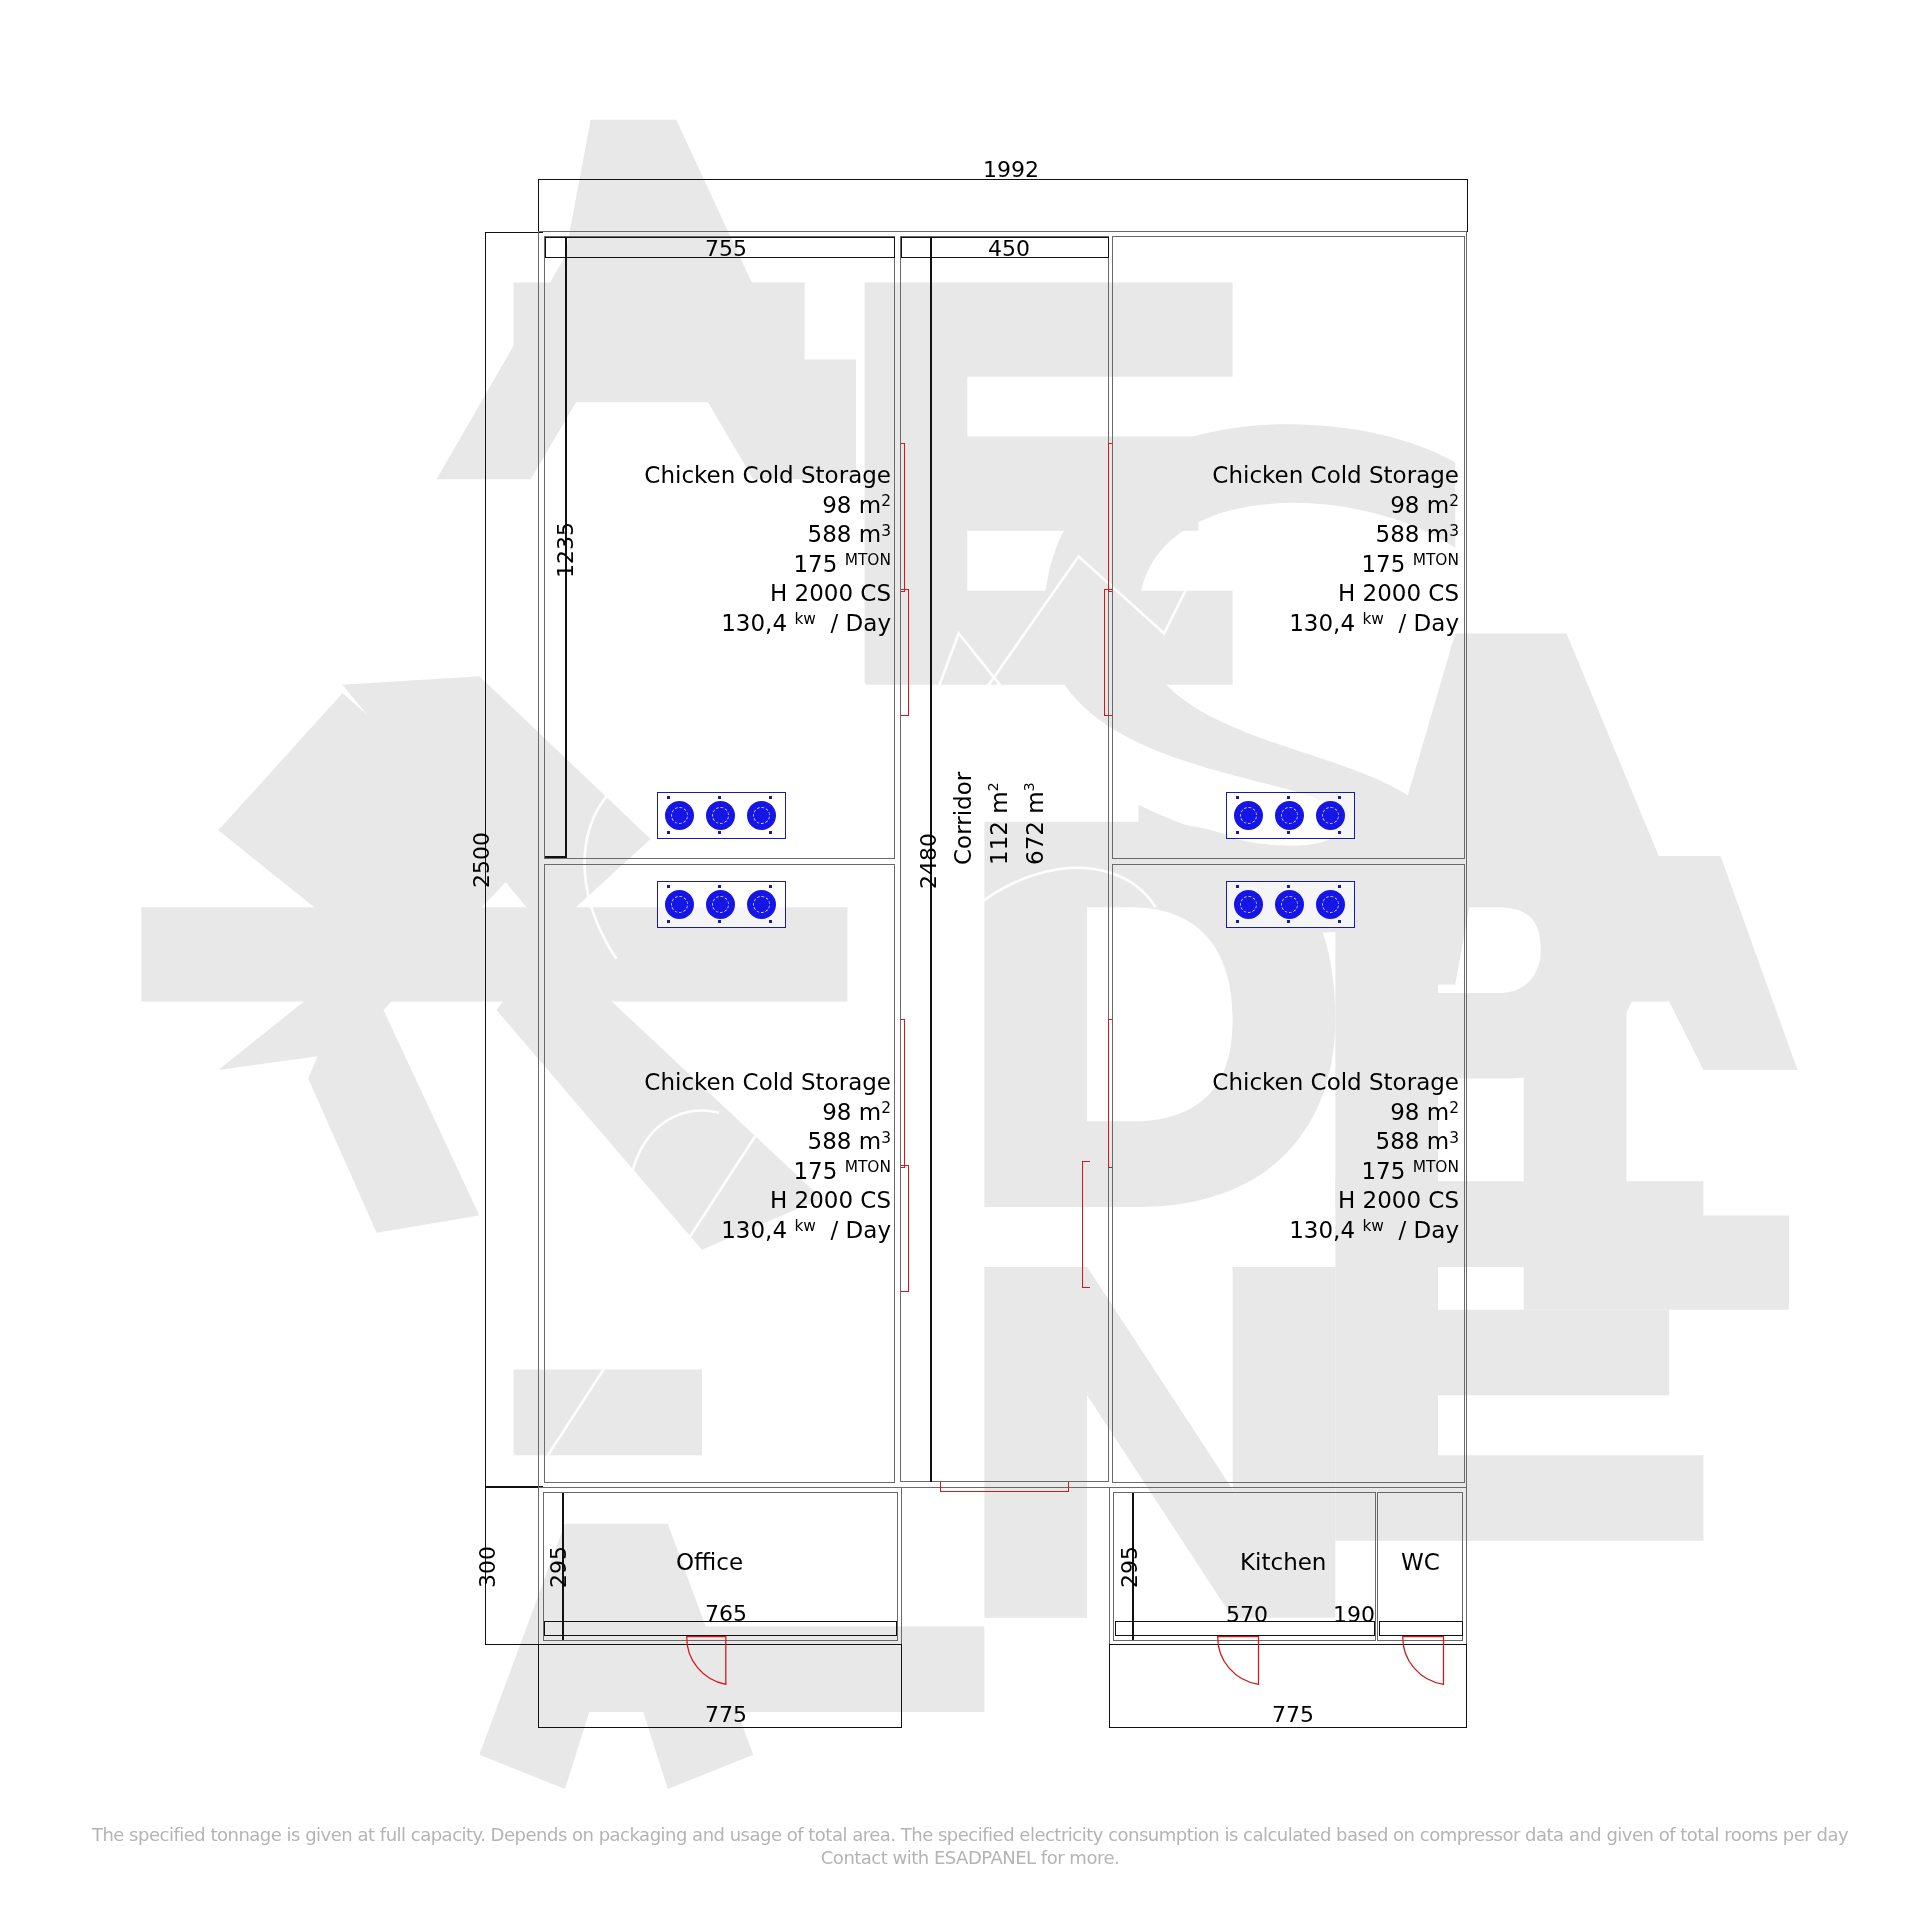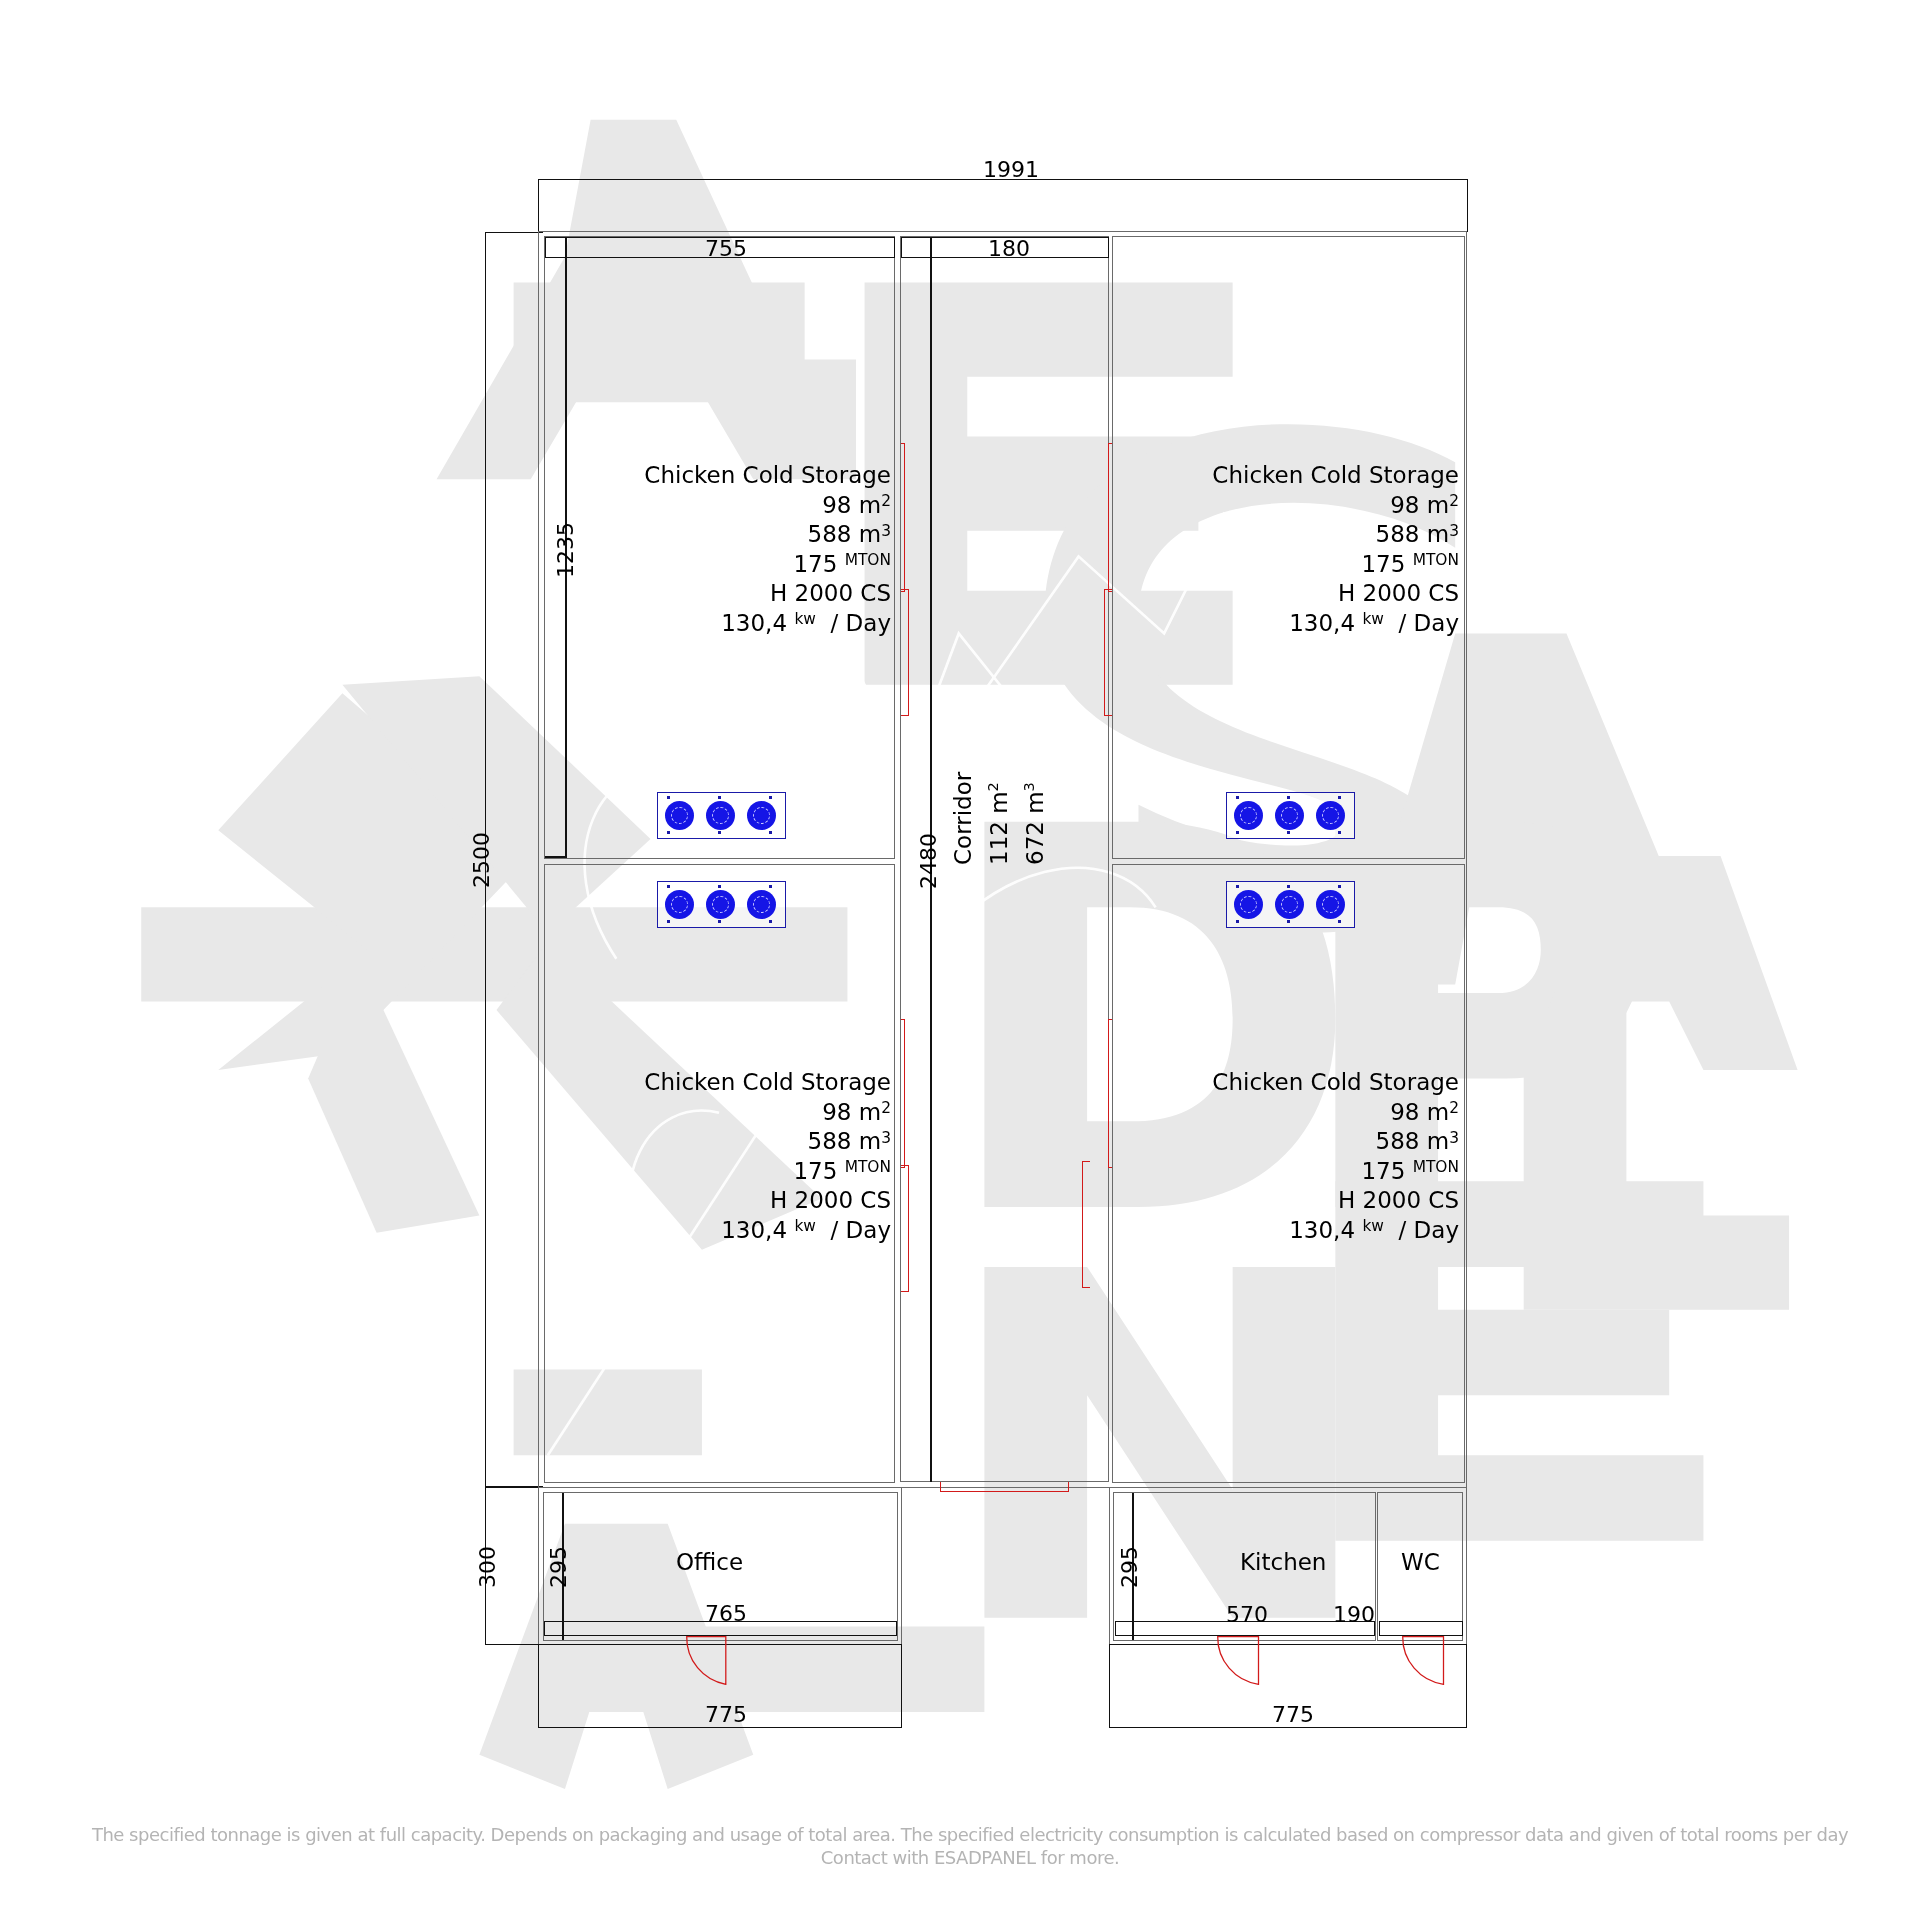--- a/index.html
+++ b/index.html
@@ -54,42 +54,42 @@
     <path d="M860,980 L1000,780 L1060,900 L1120,740 L1200,840"></path>
     <path d="M1120,850 L1260,650 L1360,740 L1430,600 L1520,660"></path>
     <path d="M720,1120 C640,1000 700,880 800,900"></path>
     <path d="M1060,1150 C1150,1000 1300,980 1350,1060"></path>
     <path d="M760,1480 C700,1380 760,1280 840,1300"></path>
     <path d="M640,1700 L900,1300"></path>
   </g>
 </svg>
 
 <div class="abs line-box" style="left:538px;top:179px;width:930px;height:53px;"></div>
-<div class="dim" style="left:983px;top:159px;">1991</div>
+<div class="dim" style="left:983px;top:159px;">1992</div>
 
 <div class="abs" style="left:485px;top:232px;width:58px;height:1413px;border-left:1.7px solid #111;border-top:1.7px solid #111;border-bottom:1.7px solid #111;"></div>
 <div class="abs" style="left:485px;top:1486px;width:58px;height:1.7px;background:#111;"></div>
 <div class="dim dim-v" style="left:454px;top:849px;">2500</div>
 <div class="dim dim-v" style="left:467px;top:1556px;">300</div>
 
 <div class="abs wall" style="left:538px;top:231px;width:929px;height:1257px;"></div>
 
 <div class="abs wall" style="left:544px;top:236px;width:351px;height:623px;"></div>
 <div class="abs line-box" style="left:545px;top:237px;width:350px;height:20.5px;border-width:1.7px;"></div>
 <div class="abs" style="left:565px;top:237px;width:1.7px;height:621px;background:#111;"></div>
 <div class="abs" style="left:545px;top:856px;width:21.4px;height:1.7px;background:#111;"></div>
 <div class="dim" style="left:705px;top:238px;">755</div>
 <div class="dim dim-v" style="left:538px;top:539px;">1235</div>
 
 <div class="abs wall" style="left:544px;top:864px;width:351px;height:619px;"></div>
 
 <div class="abs wall" style="left:900px;top:236px;width:209px;height:1246px;"></div>
 <div class="abs line-box" style="left:901px;top:237px;width:208px;height:20.5px;"></div>
 <div class="abs" style="left:930px;top:237px;width:1.7px;height:1245px;background:#111;"></div>
-<div class="dim" style="left:988px;top:238px;">180</div>
+<div class="dim" style="left:988px;top:238px;">450</div>
 <div class="dim dim-v" style="left:901px;top:850px;">2480</div>
 <div class="abs" style="left:949px;top:865px;width:171px;height:34px;transform:rotate(-90deg);transform-origin:0 0;">
   <div style="position:absolute;left:0;top:0;font-size:23px;line-height:29px;white-space:nowrap;">
     <div>Corridor</div>
     <div><span>112</span> <span>m</span><sup class="sup-small">2</sup></div>
     <div><span>672</span> <span>m</span><sup class="sup-small">3</sup></div>
   </div>
 </div>
 
 <div class="abs wall" style="left:1112px;top:236px;width:353px;height:623px;"></div>

